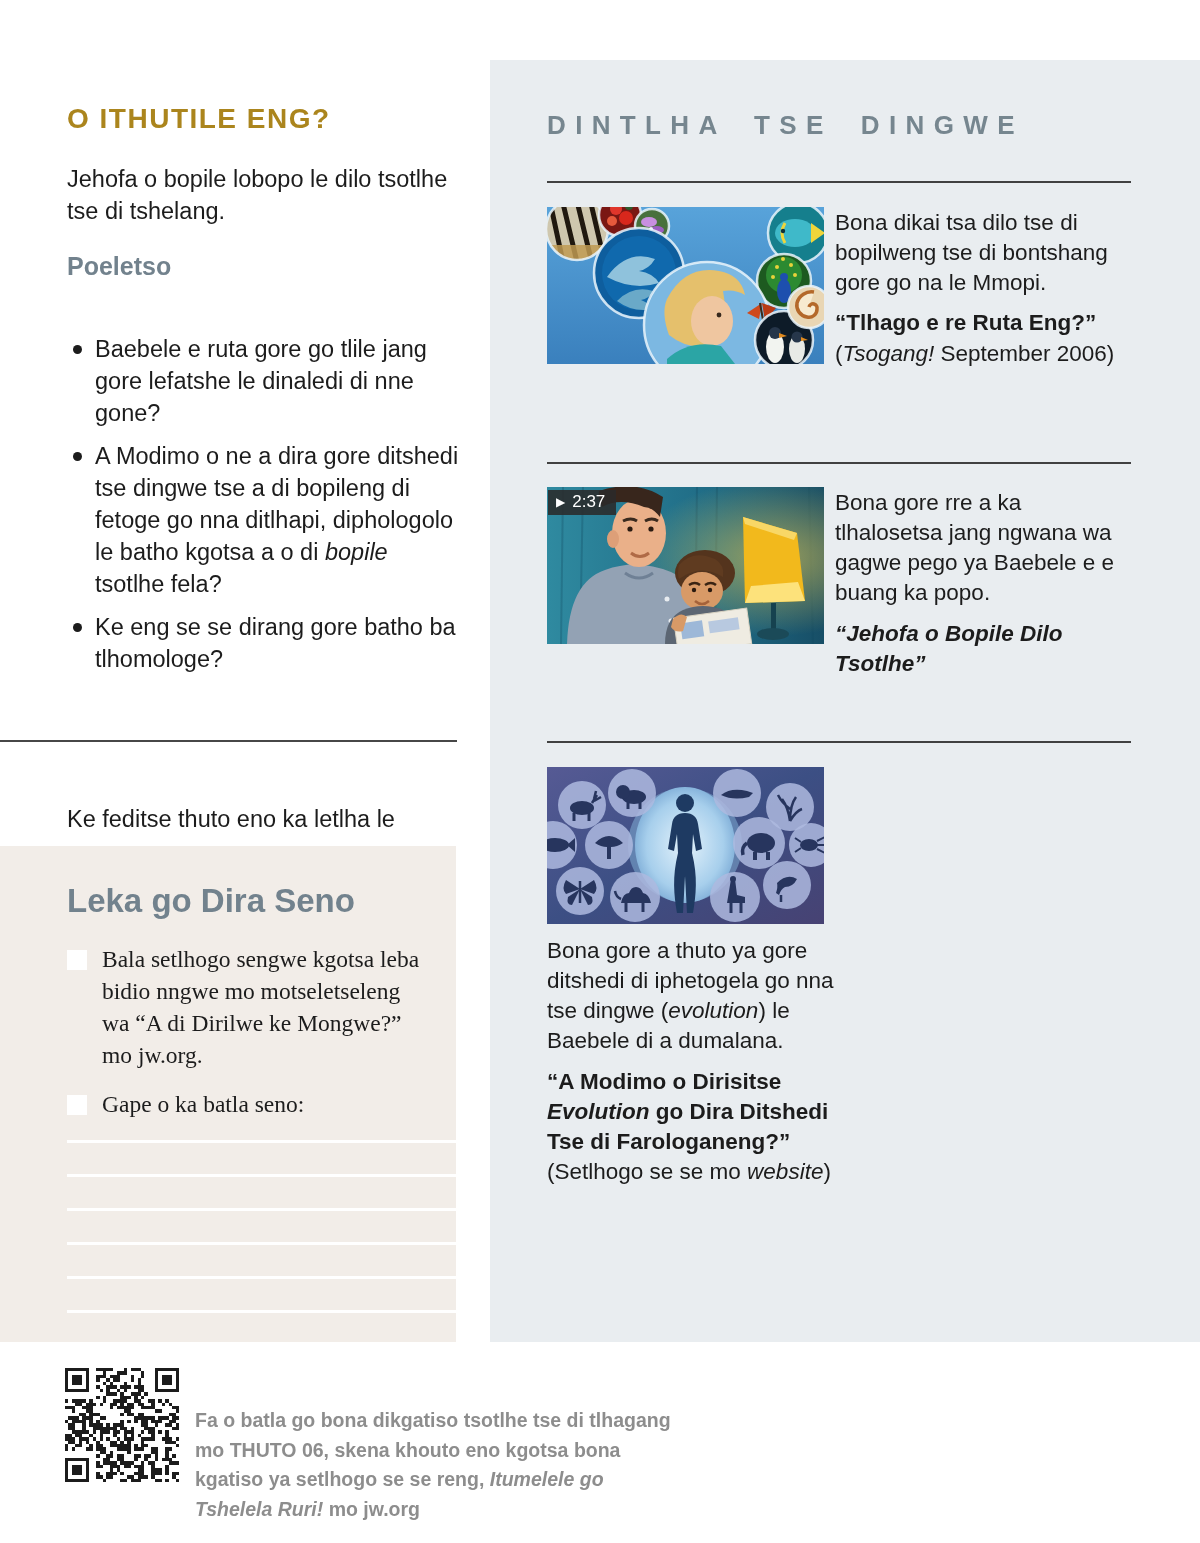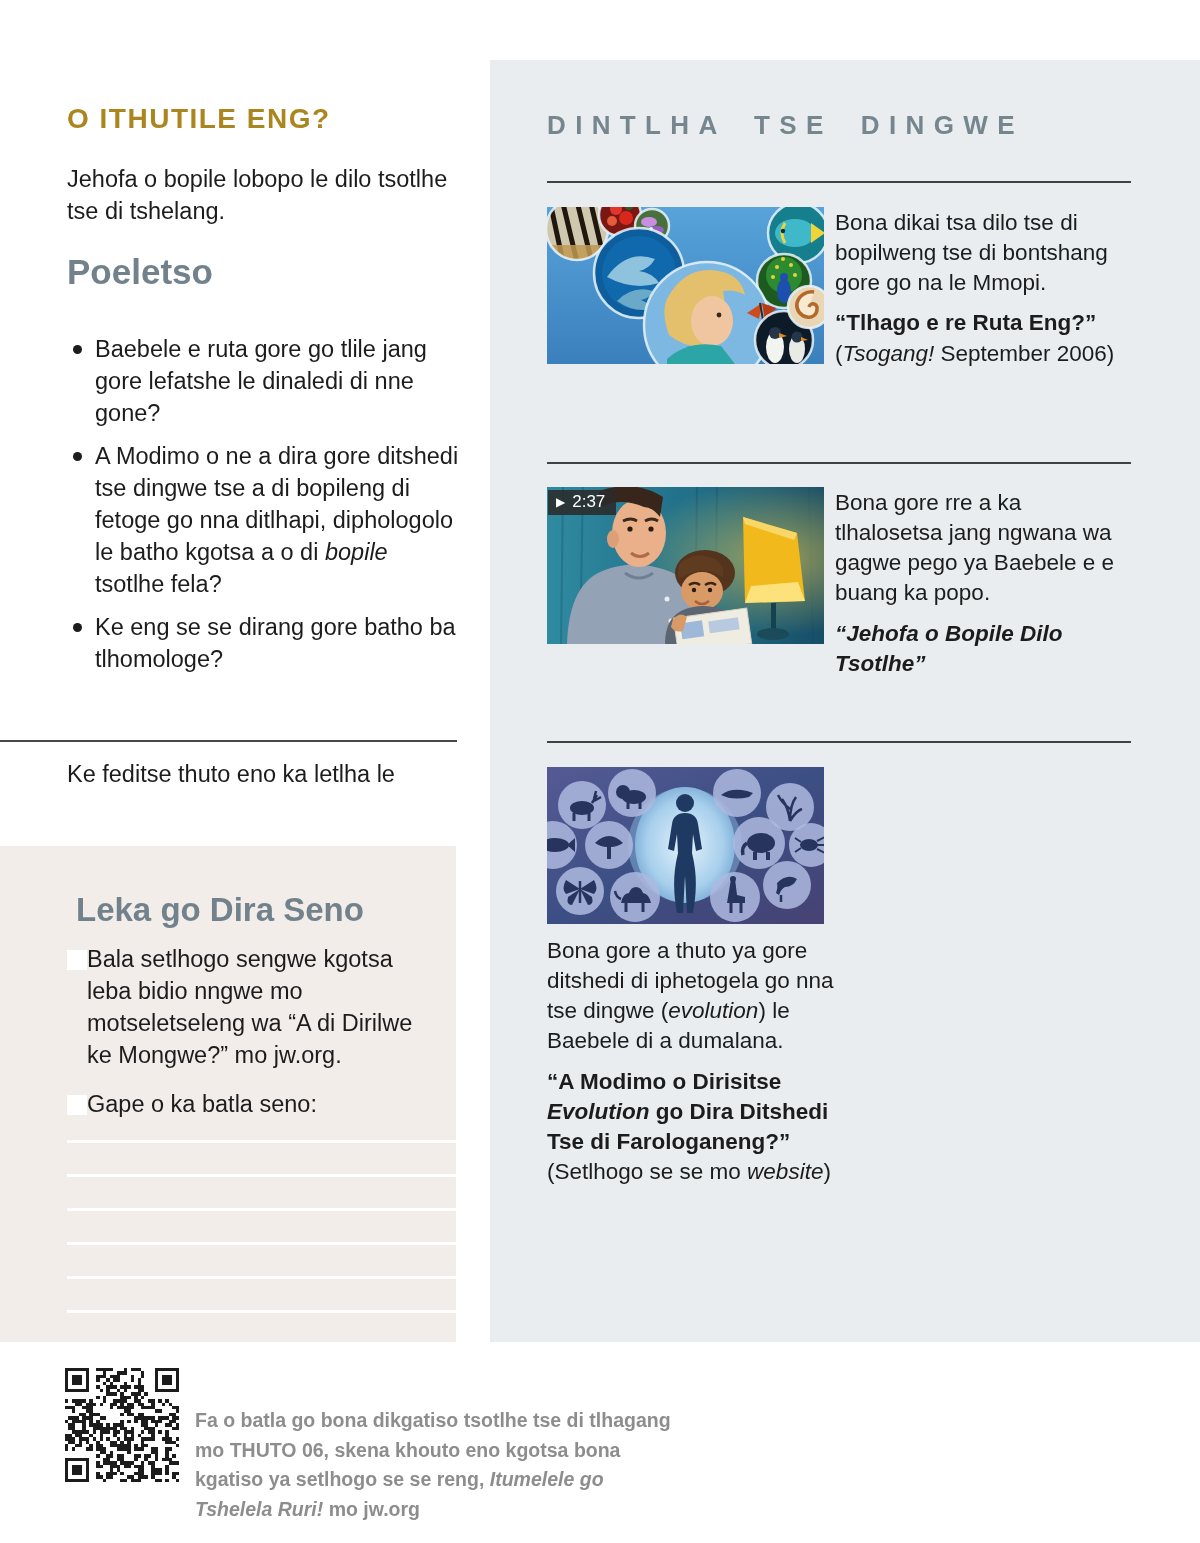--- a/index.html
+++ b/index.html
@@ -2,31 +2,31 @@
 <html><head>
 <meta charset="utf-8">
 <style>
   html,body{margin:0;padding:0;background:#ffffff;}
   body{width:1200px;height:1543px;position:relative;font-family:"Liberation Sans",sans-serif;color:#1c1c1c;overflow:hidden;}
   .page{position:absolute;inset:0;width:1200px;height:1543px;background:#fff;overflow:hidden;}
 
   
   .review-title{position:absolute;left:67px;top:103px;font-size:28px;font-weight:700;letter-spacing:1.5px;color:#ab851d;margin:0;}
   .summary{position:absolute;left:67px;top:163px;width:400px;font-size:23.5px;line-height:1.38;margin:0;}
-  .poeletso-title{position:absolute;left:67px;top:252px;font-size:35px;font-weight:600;color:#72828d;margin:0;}
+  .poeletso-title{position:absolute;left:67px;top:252px;font-size:25px;font-weight:600;color:#72828d;margin:0;}
   .bullet-list{position:absolute;left:67px;top:333px;width:392px;margin:0;padding:0;list-style:none;}
   .bullet-list li{position:relative;padding-left:28px;margin:0 0 10px 0;font-size:23.5px;line-height:1.37;}
   .bullet-dot{position:absolute;left:6px;top:12px;width:9px;height:9px;border-radius:50%;background:#1c1c1c;}
   .it{font-style:italic;}
   .left-rule{position:absolute;left:0;top:740px;width:457px;height:2px;background:#474747;}
-  .completion{position:absolute;left:67px;top:761px;width:400px;font-size:23.5px;margin:0;}
+  .completion{position:absolute;left:67px;top:806px;width:400px;font-size:23.5px;margin:0;}
 
   .try-box{position:absolute;left:0;top:846px;width:456px;height:496px;background:#f2ede8;}
-  .try-title{position:absolute;left:67px;top:36px;font-size:33px;font-weight:600;color:#72828d;margin:9px;}
-  .check-item{position:absolute;left:67px;display:flex;width:362px;}
+  .try-title{position:absolute;left:67px;top:36px;font-size:33px;font-weight:600;color:#72828d;margin:0;}
+  .check-item{position:absolute;left:67px;display:flex;gap:15px;width:362px;font-family:Liberation Serif, serif;}
   .check-item.c1{top:98px;}
   .check-item.c2{top:243px;}
   .checkbox{flex:0 0 auto;width:20px;height:20px;background:#ffffff;margin-top:6px;}
   .check-item p{margin:0;font-size:23.5px;line-height:1.36;}
   .answer-lines{position:absolute;left:67px;top:294px;width:389px;}
   .answer-line{height:3px;background:#ffffff;margin-bottom:31px;}
 
   
   .footer{position:absolute;left:65px;top:1368px;display:flex;gap:16px;align-items:flex-start;}
   .qr{width:114px;height:114px;display:block;}

